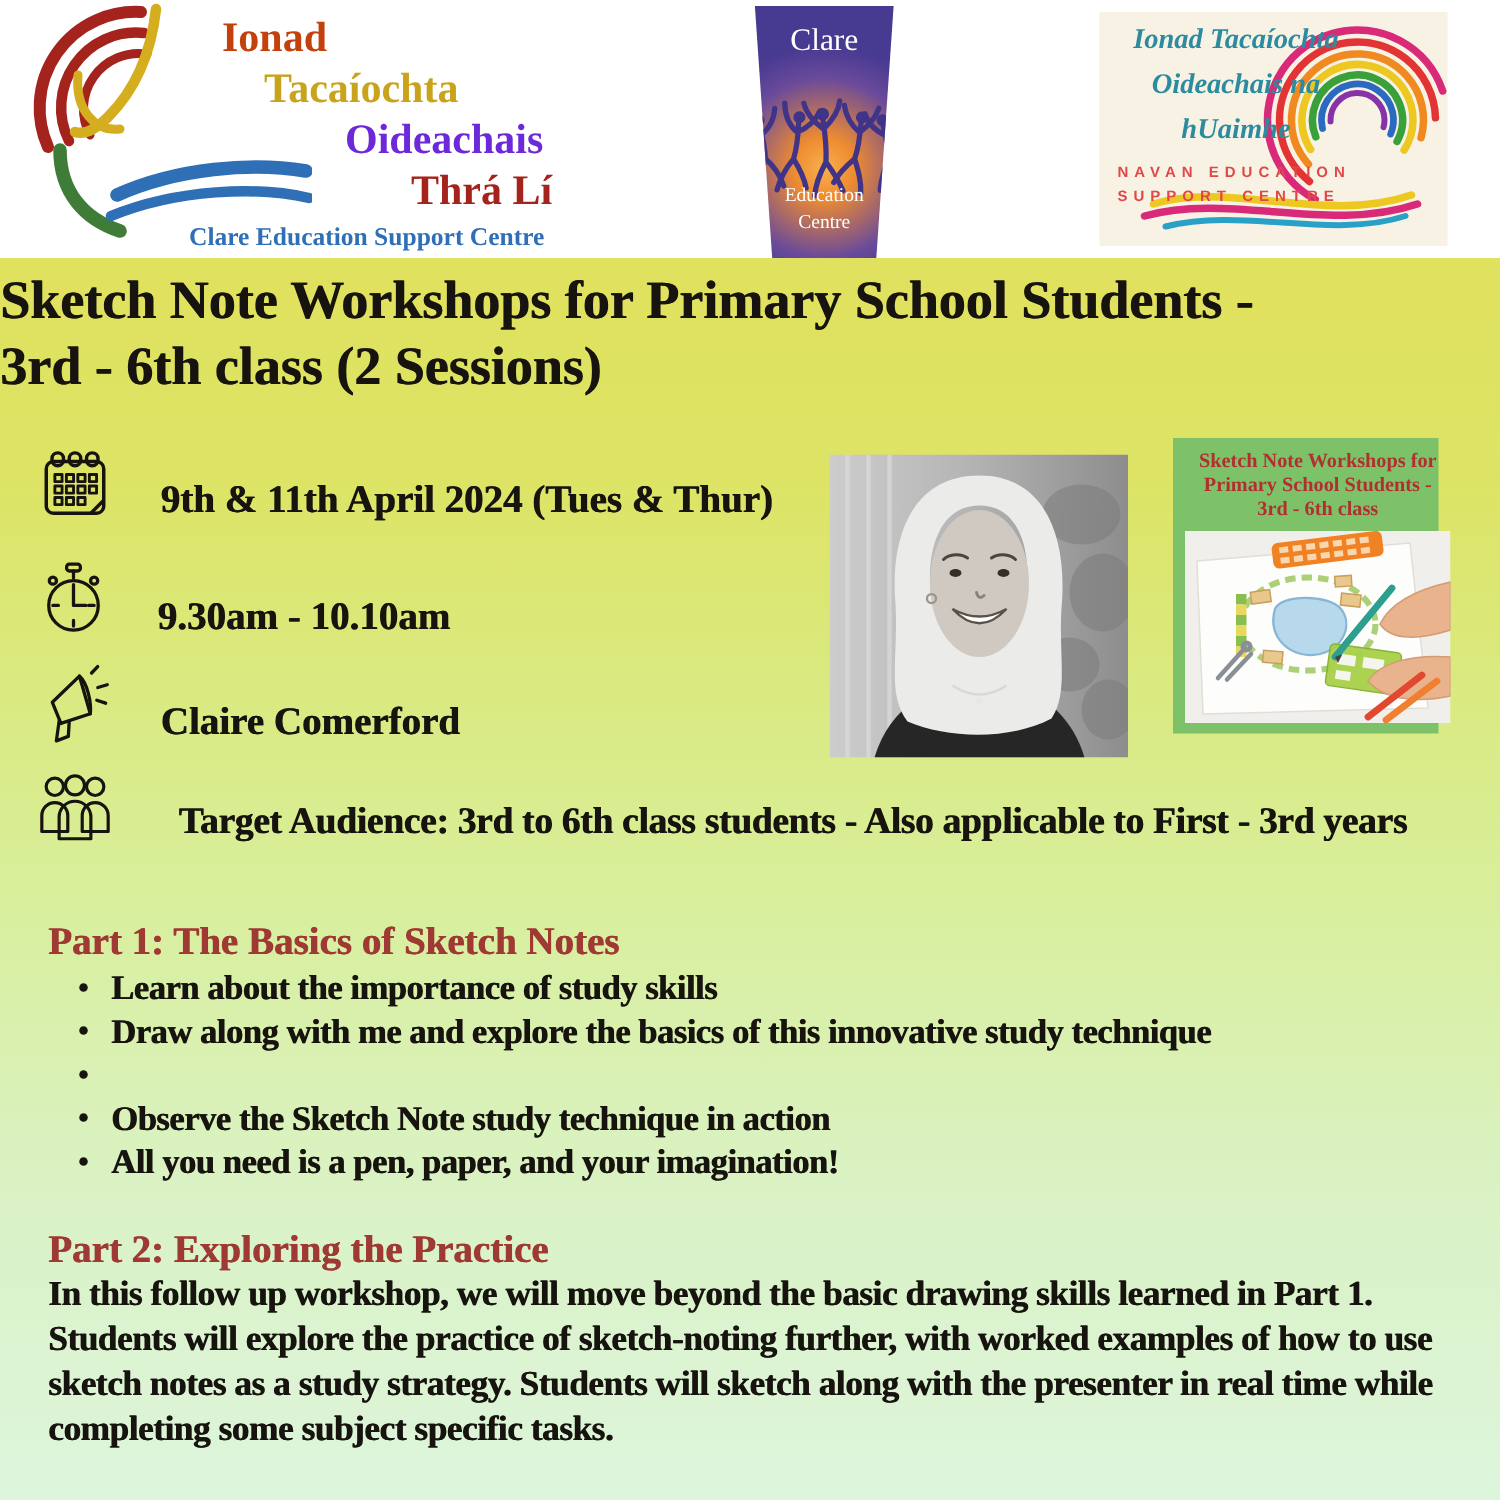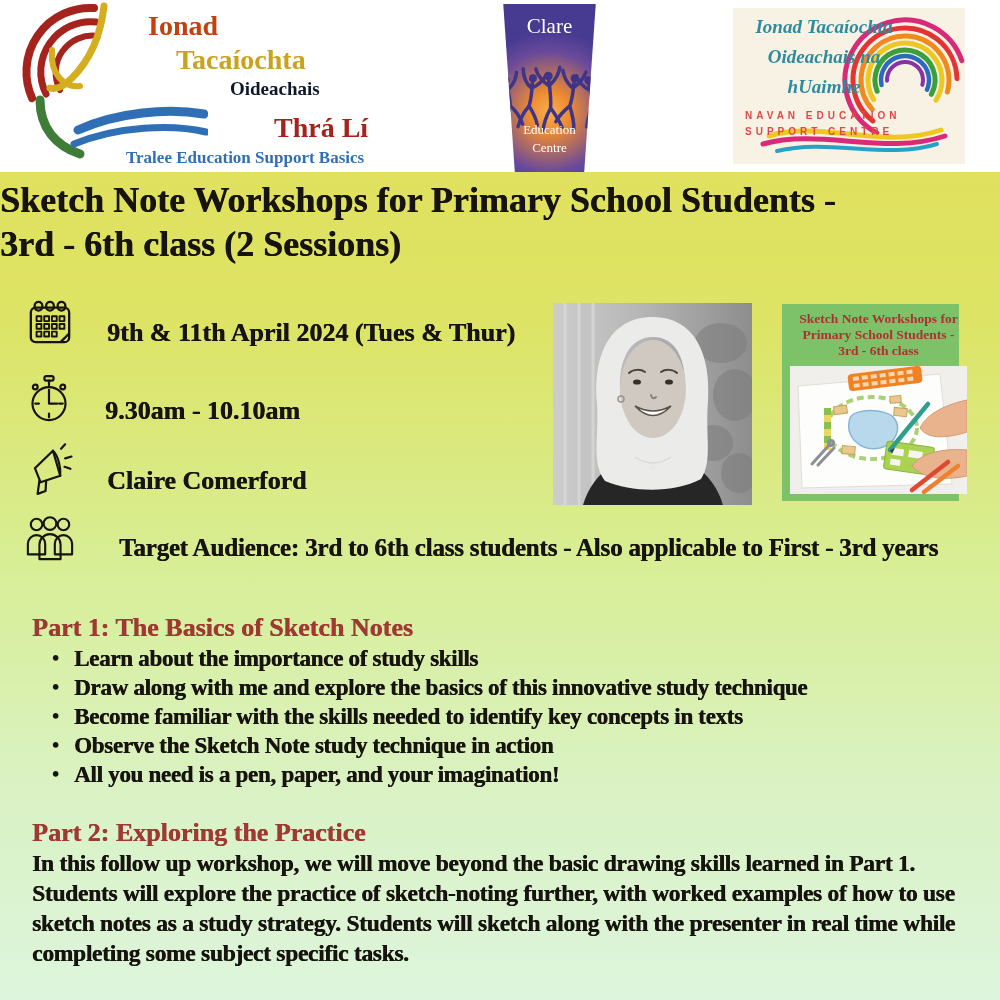--- a/index.html
+++ b/index.html
@@ -3,21 +3,21 @@
 <meta charset="utf-8">
 <style>
   html,body{margin:0;padding:0;background:#fff;}
   .page{position:relative;width:1000px;height:1000px;overflow:hidden;
         font-family:"Liberation Serif",serif;}
   
   .banner{position:absolute;left:0;top:0;width:1000px;height:172px;background:#ffffff;}
   .tralee{position:absolute;left:8px;top:2px;width:400px;height:168px;}
   .tralee .l1{position:absolute;left:140px;top:8px;font-size:28px;font-weight:bold;color:#c2410c;}
   .tralee .l2{position:absolute;left:168px;top:42px;font-size:28px;font-weight:bold;color:#c9a31b;}
-  .tralee .l3{position:absolute;left:222px;top:76px;font-size:19px;font-weight:bold;color:#0f172a;}
+  .tralee .l3{position:absolute;left:222px;top:76px;font-size:28px;font-weight:bold;color:#6d28d9;}
   .tralee .l4{position:absolute;left:266px;top:110px;font-size:28px;font-weight:bold;color:#a5231d;}
   .tralee .sub{position:absolute;left:118px;top:146px;font-size:17px;font-weight:bold;color:#2e6fb5;}
   .clare{position:absolute;left:487px;top:4px;width:125px;height:200px;
          clip-path:polygon(13% 0,87% 0,76% 100%,24% 100%);
          background:radial-gradient(circle at 50% 54%, #f7b050 0%, #ef8c30 16%, #6a4a9a 48%, #463a91 66%, #463a91 100%);}
   .clare .top{position:absolute;left:0;top:10px;width:100%;text-align:center;color:#fff;font-size:21px;}
   .clare .b1{position:absolute;left:0;top:118px;width:100%;text-align:center;color:#fff;font-size:13px;}
   .clare .b2{position:absolute;left:0;top:136px;width:100%;text-align:center;color:#fff;font-size:13px;}
   .clare svg{position:absolute;left:0;top:0;}
   .navan{position:absolute;left:733px;top:8px;width:232px;height:156px;background:#f8f2e4;}
@@ -36,21 +36,21 @@
          font-size:36px;font-weight:bold;line-height:44px;}
   .row{position:absolute;display:flex;align-items:flex-end;color:#17130f;font-weight:bold;}
   .row .icon{flex:0 0 auto;}
   .row .txt{margin-left:34px;font-size:26px;}
   .row1{left:27px;top:126px;height:50px;}
   .row2{left:27px;top:198px;height:56px;}
   .row3{left:25px;top:268px;height:56px;}
   .row4{left:25px;top:336px;height:54px;}
   .row4 .txt{margin-left:44px;font-size:25px;letter-spacing:-0.2px;}
   .photo{position:absolute;left:553px;top:131px;width:199px;height:202px;}
-  .card{position:absolute;left:782px;top:132px;width:177px;height:197px;background:#7dc269;}
+  .card{position:absolute;left:782px;top:120px;width:177px;height:197px;background:#7dc269;}
   .card .ct{position:absolute;left:4px;top:7px;width:185px;text-align:center;color:#b03030;
             font-weight:bold;font-size:13.5px;line-height:16px;}
   .card svg{position:absolute;left:8px;top:62px;}
   .secheading{position:absolute;left:32px;color:#9e3933;font-size:26px;font-weight:bold;}
   .p1head{top:441px;} .p2head{top:646px;}
   .bullets{position:absolute;left:52px;top:472px;margin:0;padding:0;list-style:none;}
   .bullets li{display:flex;line-height:29px;font-size:23px;font-weight:bold;color:#17130f;letter-spacing:-0.3px;}
   .bullets li .dot{width:22px;font-size:21px;}
   .p2body{position:absolute;left:32px;top:676px;width:940px;font-size:23.5px;font-weight:bold;
           color:#17130f;line-height:30px;letter-spacing:-0.3px;}
@@ -73,21 +73,21 @@
           <path d="M96,4 C92,40 78,62 64,76 C56,84 48,88 42,86" stroke="#d4ae1e" stroke-width="7"></path>
           <path d="M44,48 C42,72 56,86 72,84" stroke="#d4ae1e" stroke-width="6"></path>
           <path d="M70,128 C110,110 160,106 196,112" stroke="#2e6fb5" stroke-width="9"></path>
           <path d="M66,142 C110,124 164,122 198,130" stroke="#2e6fb5" stroke-width="7"></path>
         </g>
       </svg>
       <span class="l1">Ionad</span>
       <span class="l2">Tacaíochta</span>
       <span class="l3">Oideachais</span>
       <span class="l4">Thrá Lí</span>
-      <span class="sub">Tralee Education Support Basics</span>
+      <span class="sub">Clare Education Support Centre</span>
     </div>
 
     <div class="clare">
       <svg width="125" height="165" viewBox="0 0 125 165">
         <g stroke="#3f3488" stroke-width="3.5" fill="none" stroke-linecap="round">
           <g transform="translate(22,0) rotate(-10 0 95)">
             <circle cx="0" cy="76" r="4" fill="#3f3488" stroke="none"></circle>
             <path d="M0,80 C1,90 1,96 0,102 M0,86 C-6,80 -10,74 -12,68 M0,86 C6,82 10,78 12,70 M0,102 C-4,110 -8,116 -10,122 M0,102 C5,108 8,116 9,122"></path>
           </g>
           <g transform="translate(43,0) rotate(8 0 95)">
@@ -318,21 +318,20 @@
       <li>
           <span class="dot">•</span>
           <span class="thick">Learn about the importance of study skills</span>
         </li>
       <li>
           <span class="dot">•</span>
           <span class="thick">Draw along with me and explore the basics of this innovative study technique</span>
         </li>
       <li>
           <span class="dot">•</span>
-          <span class="thick">Become familiar with the skills needed to identify key concepts in texts</span>
         </li>
       <li>
           <span class="dot">•</span>
           <span class="thick">Observe the Sketch Note study technique in action</span>
         </li>
       <li>
           <span class="dot">•</span>
           <span class="thick">All you need is a pen, paper, and your imagination!</span>
         </li>
     </ul>

